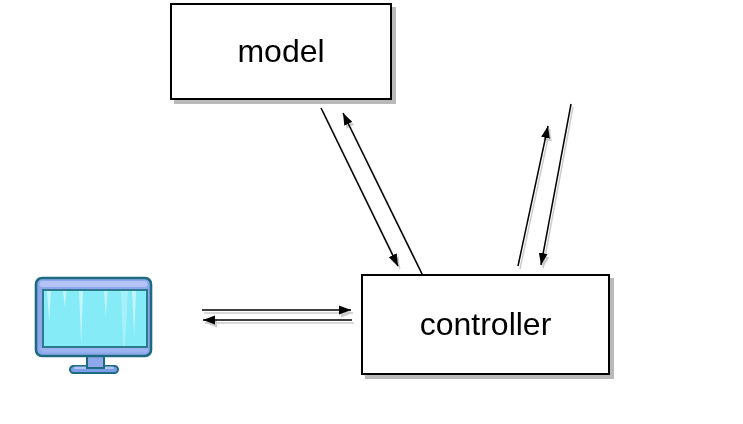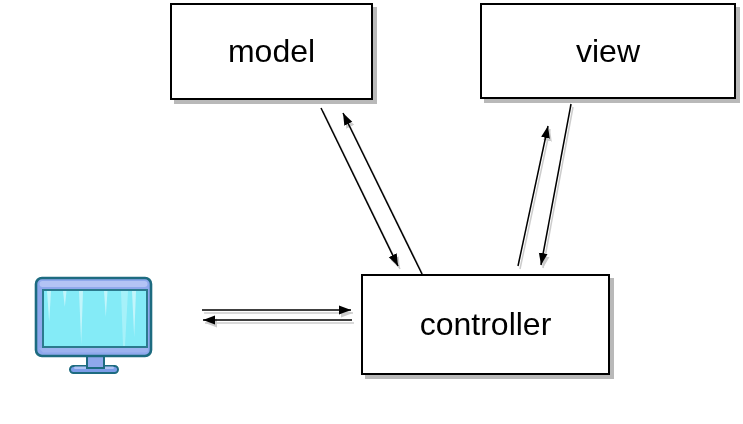--- a/index.html
+++ b/index.html
@@ -22,21 +22,21 @@
     display: flex;
     align-items: center;
     justify-content: center;
   }
   .node .label {
     font-size: 32px;
     color: #000000;
     letter-spacing: 0;
     white-space: nowrap;
   }
-  .node-model      { left: 170px; top: 3px;   width: 203px; height: 97px; }
+  .node-model      { left: 170px; top: 3px;   width: 222px; height: 97px; }
   .node-view       { left: 480px; top: 3px;   width: 256px; height: 96px; }
   .node-controller { left: 361px; top: 274px; width: 249px; height: 101px; text-align: center; }
 
   
   svg.edges-layer {
     position: absolute; left: 0; top: 0;
     width: 743px; height: 424px;
     pointer-events: none;
   }
   svg.edges-layer line {
@@ -70,23 +70,20 @@
       <line x1="518" y1="266" x2="548" y2="126" marker-end="url(#arrowhead)"></line>
       <line x1="202" y1="310" x2="351" y2="310" marker-end="url(#arrowhead)"></line>
       <line x1="352" y1="320" x2="203" y2="320" marker-end="url(#arrowhead)"></line>
     </g>
   </svg>
 
   <div class="node node-model">
     <span class="label">model</span>
   </div>
 
-  <div class="node node-view">
-    <span class="label">view</span>
-  </div>
 
   <div class="node node-controller">
     <span class="label">controller</span>
   </div>
 
   <svg class="monitor" viewBox="0 0 122 100" xmlns="http://www.w3.org/2000/svg">
 
     <rect x="37" y="90" width="48" height="7" rx="3.5" fill="#7d9de8" stroke="#1d6b80" stroke-width="2"></rect>
     <rect x="41" y="90.5" width="40" height="2.5" rx="1.2" fill="#aec2f4" stroke="none"></rect>
 

